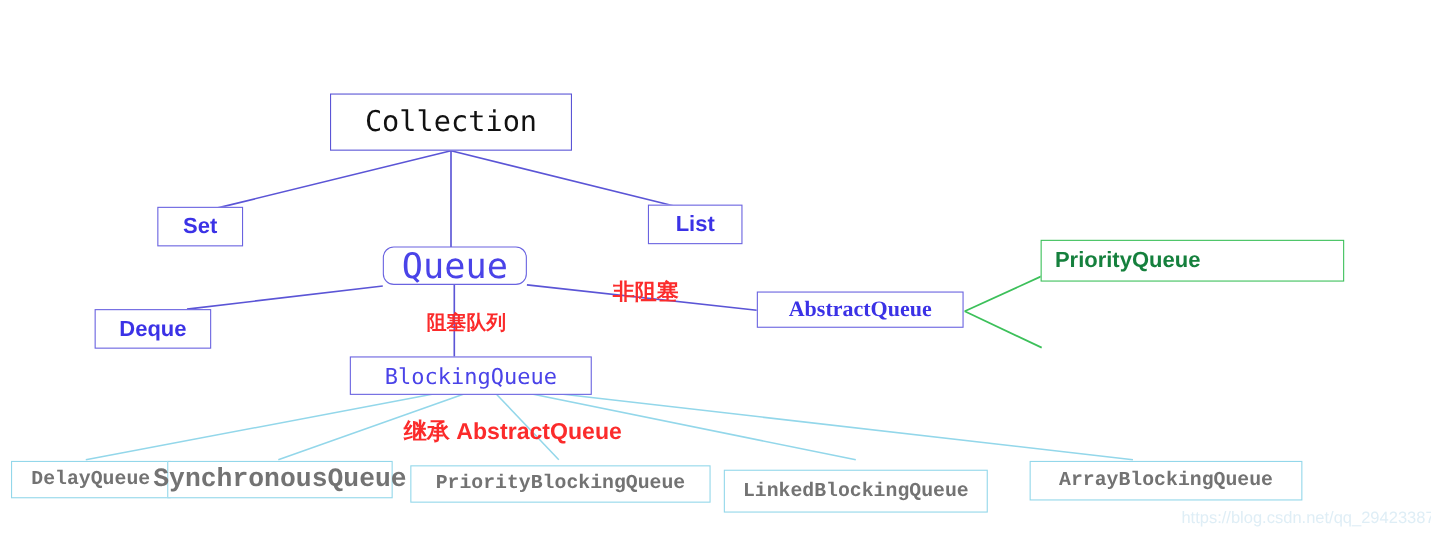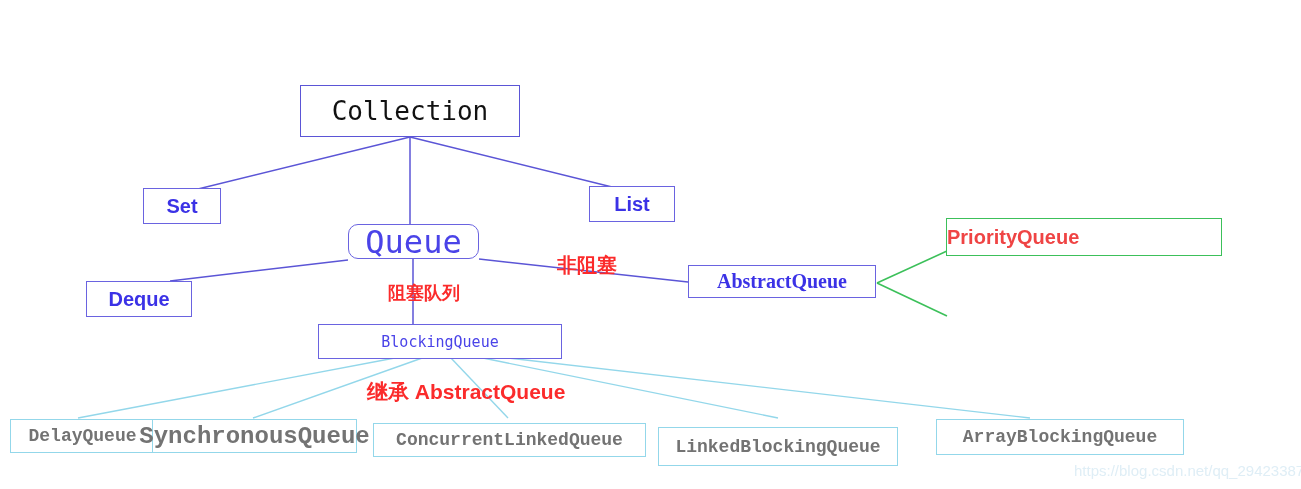--- a/index.html
+++ b/index.html
@@ -50,24 +50,25 @@
   }
   .n-blue-bold {
     border: 1.6px solid #6a63e0;
     color: #3b32e6;
     font-family: "Liberation Sans", sans-serif;
     font-weight: bold;
     justify-content: center;
   }
   .n-green {
     border: 1.6px solid #3cc05a;
-    color: #ef4444;
+    color: #15803d;
     font-family: "Liberation Sans", sans-serif;
     font-weight: bold;
     justify-content: flex-start;
+    padding-left: 12px;
   }
   .n-cyan-mono {
     border: 1.4px solid #93d7ea;
     color: #737373;
     font-family: Liberation Mono, monospace;
     font-weight: bold;
     justify-content: center;
   }
   .edge-label {
     position: absolute;
@@ -137,39 +138,39 @@
   </div>
 
   <div class="node n-blue-bold" style="left:86px; top:281px; width:106px; height:36px; font-size:20px;">
     <span>Deque</span>
   </div>
 
   <div class="node n-blue-bold" style="left:688px; top:265px; width:188px; height:33px; font-size:20px;font-family:Liberation Serif, serif;">
     <span>AbstractQueue</span>
   </div>
 
-  <div class="node n-blue-mono-blue" style="left:318px; top:324px; width:244px; height:35px; font-size:15px;">
+  <div class="node n-blue-mono-blue" style="left:318px; top:324px; width:220px; height:35px; font-size:20px;">
     <span>BlockingQueue</span>
   </div>
 
   <div class="node n-green" style="left:946px; top:218px; width:276px; height:38px; font-size:20px;">
     <span>PriorityQueue</span>
   </div>
 
 
   <div class="node n-cyan-mono" style="left:10px; top:419px; width:145px; height:34px; font-size:18px;">
     <span>DelayQueue</span>
   </div>
 
   <div class="node n-cyan-mono" style="left:152px; top:419px; width:205px; height:34px; font-size:24px;">
     <span>SynchronousQueue</span>
   </div>
 
   <div class="node n-cyan-mono" style="left:373px; top:423px; width:273px; height:34px; font-size:18px;">
-    <span>ConcurrentLinkedQueue</span>
+    <span>PriorityBlockingQueue</span>
   </div>
 
   <div class="node n-cyan-mono" style="left:658px; top:427px; width:240px; height:39px; font-size:18px;align-items:center;">
     <span>LinkedBlockingQueue</span>
   </div>
 
   <div class="node n-cyan-mono" style="left:908px; top:419px; width:248px; height:36px; font-size:18px;margin-left:28px;">
     <span>ArrayBlockingQueue</span>
   </div>
 

